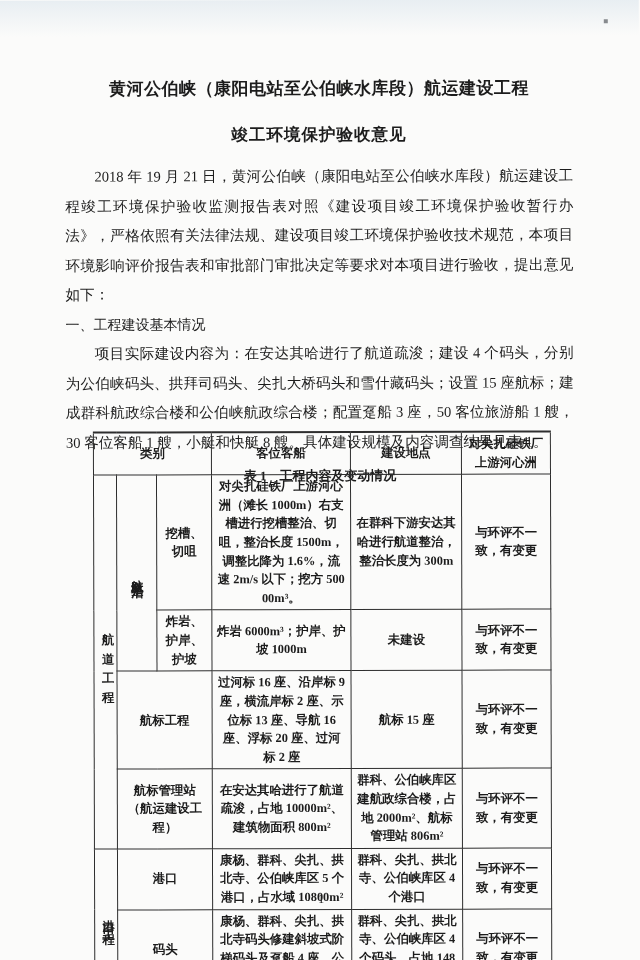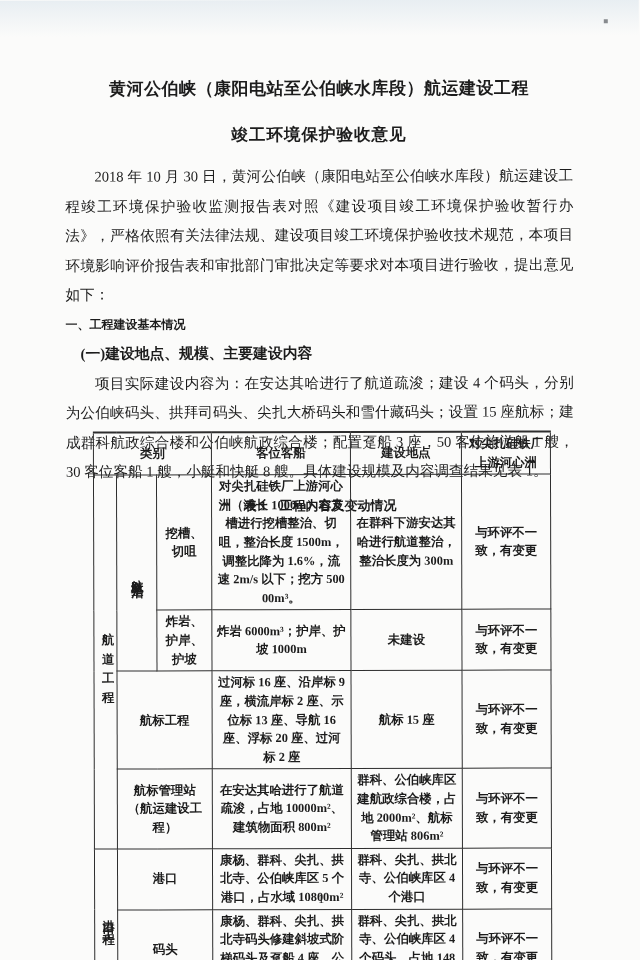--- a/index.html
+++ b/index.html
@@ -40,21 +40,21 @@
   .body-text{
     margin:16px 66px 0 66px;
     font-size:14.6px;
     line-height:29.5px;
     text-align:justify;
     text-justify:inter-ideograph;
   }
   .indent2{text-indent:2em;}
   .h1{
     margin:0 66px;
-    font-size:12px;font-weight:bold;
+    font-size:14px;font-weight:normal;
     line-height:29.5px;
   }
   .h2{
     margin:0 66px;
     padding-left:1em;
     font-size:14.8px;font-weight:bold;
     line-height:29.5px;
   }
   .tbl-caption{
     margin:10px 0 4px 0;
@@ -103,24 +103,23 @@
 </head>
 <body>
 
 <div class="page">
   <div class="scan-tint"></div>
   <div class="speck"></div>
 
   <div class="doc-title">黄河公伯峡（康阳电站至公伯峡水库段）航运建设工程</div>
   <div class="doc-subtitle">竣工环境保护验收意见</div>
 
-  <p class="body-text indent2">2018 年 10 月 30 日，黄河公伯峡（康阳电站至公伯峡水库段）航运建设工程竣工环境保护验收监测报告表对照《建设项目竣工环境保护验收暂行办法》，严格依照有关法律法规、建设项目竣工环境保护验收技术规范，本项目环境影响评价报告表和审批部门审批决定等要求对本项目进行验收，提出意见如下：</p>
+  <p class="body-text indent2">2018 年 19 月 21 日，黄河公伯峡（康阳电站至公伯峡水库段）航运建设工程竣工环境保护验收监测报告表对照《建设项目竣工环境保护验收暂行办法》，严格依照有关法律法规、建设项目竣工环境保护验收技术规范，本项目环境影响评价报告表和审批部门审批决定等要求对本项目进行验收，提出意见如下：</p>
 
   <div class="h1">一、工程建设基本情况</div>
-  <div class="h2">(一)建设地点、规模、主要建设内容</div>
 
   <p class="body-text indent2" style="margin-top:0;">项目实际建设内容为：在安达其哈进行了航道疏浚；建设 4 个码头，分别为公伯峡码头、拱拜司码头、尖扎大桥码头和雪什藏码头；设置 15 座航标；建成群科航政综合楼和公伯峡航政综合楼；配置趸船 3 座，50 客位旅游船 1 艘，30 客位客船 1 艘，小艇和快艇 8 艘。具体建设规模及内容调查结果见表 1。</p>
 
   <div class="tbl-caption">表 1　工程内容及变动情况</div>
 
   <table class="report">
     <colgroup>
       <col style="width:23px">
         <col style="width:40px">
         <col style="width:55px">

